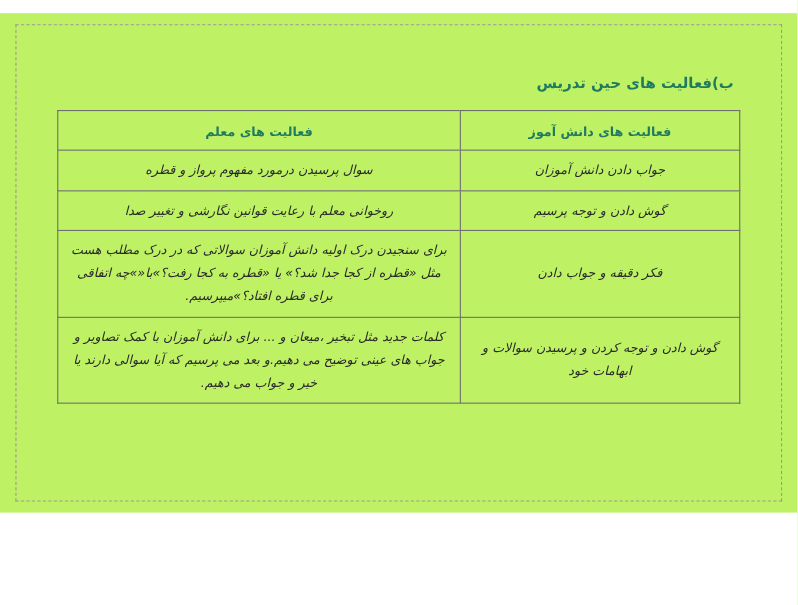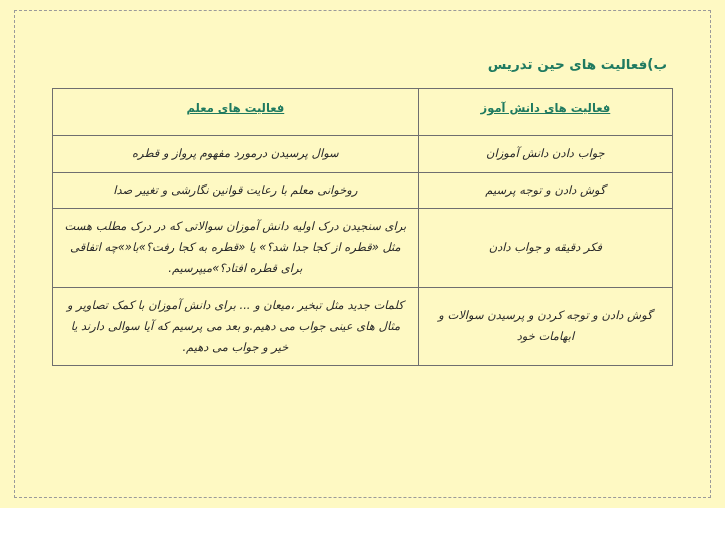--- a/index.html
+++ b/index.html
@@ -10,23 +10,24 @@
   body {
     width: 725px;
     height: 550px;
     font-family: "DejaVu Sans", "Liberation Sans", sans-serif;
     color: #222;
     overflow: hidden;
   }
   .page {
     position: relative;
     width: 725px;
-    height: 508px;
+    height: 454px;
     box-sizing: border-box;
-    background: #fef9c3;
+    background: #bef264;
+    margin-top: 12px;
   }
   
   .frame {
     position: absolute;
     left: 14px;
     top: 10px;
     right: 14px;
     bottom: 10px;
     border: 1px dashed #9a9a9a;
     pointer-events: none;
@@ -65,22 +66,21 @@
     padding: 7px 9px;
     vertical-align: middle;
     text-align: center;
     line-height: 1.85;
   }
   table.activities th {
     color: #1f7a60;
     font-weight: bold;
     font-size: 11.5px;
     padding-top: 9px;
-    padding-bottom: 16px;
-    text-decoration: underline;
+    padding-bottom: 5px;
   }
   table.activities td {
     color: #2a2a2a;
     font-style: italic;
   }
   .col-student { width: 41%; }
   .col-teacher { width: 59%; }
 </style>
 </head>
 <body>
@@ -112,19 +112,19 @@
         <tr>
           <td>گوش دادن و توجه پرسیم</td>
           <td>روخوانی معلم با رعایت قوانین نگارشی و تغییر صدا</td>
         </tr>
         <tr>
           <td>فکر دقیقه و جواب دادن</td>
           <td>برای سنجیدن درک اولیه دانش آموزان سوالاتی که در درک مطلب هست مثل «قطره از کجا جدا شد؟» یا «قطره به کجا رفت؟»با«»چه اتفاقی برای قطره افتاد؟»میپرسیم.</td>
         </tr>
         <tr>
           <td>گوش دادن و توجه کردن و پرسیدن سوالات و ابهامات خود</td>
-          <td>کلمات جدید مثل تبخیر ،میعان و ... برای دانش آموزان با کمک تصاویر و مثال های عینی جواب می دهیم.و بعد می پرسیم که آیا سوالی دارند یا خیر و جواب می دهیم.</td>
+          <td>کلمات جدید مثل تبخیر ،میعان و ... برای دانش آموزان با کمک تصاویر و جواب های عینی توضیح می دهیم.و بعد می پرسیم که آیا سوالی دارند یا خیر و جواب می دهیم.</td>
         </tr>
       </tbody>
     </table>
 
   </div>
 </div>
 
 </body></html>

